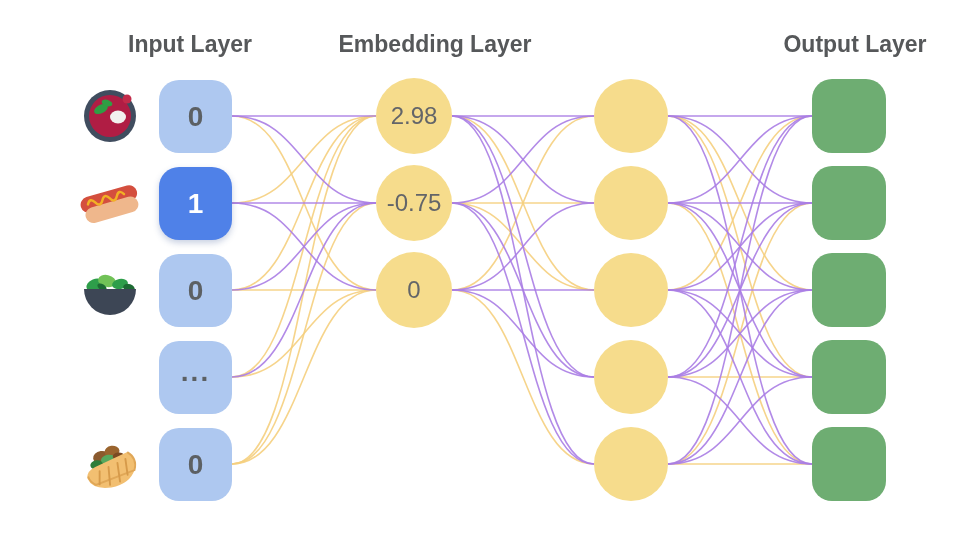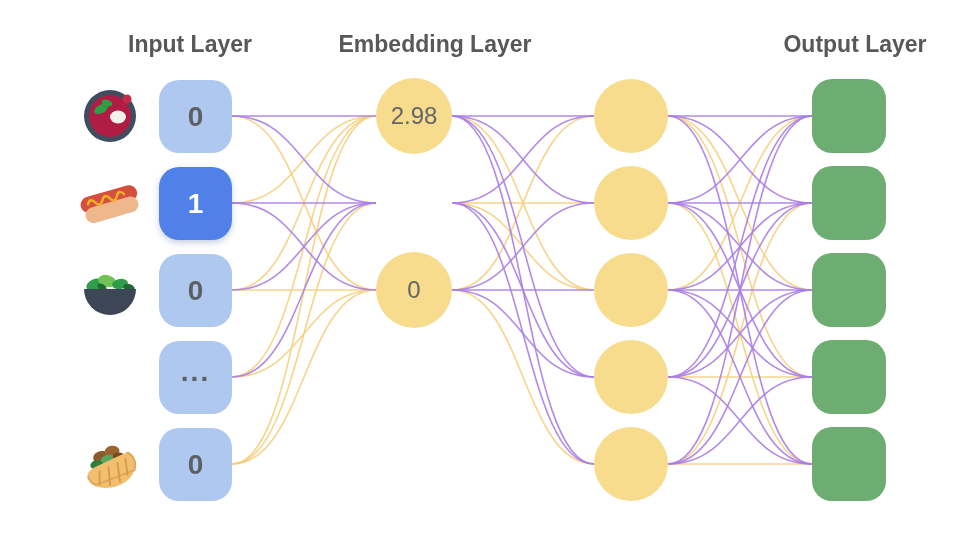--- a/index.html
+++ b/index.html
@@ -162,20 +162,23 @@
   <div class="node input-node" style="top:341px">
       <span class="dots">...</span>
     </div>
   <div class="node input-node" style="top:428px">
       <span>0</span>
     </div>
 
   <div class="node embed-node" style="top:78px">
       <span>2.98</span>
     </div>
+  <div class="node embed-node" style="top:165px">
+      <span>-0.75</span>
+    </div>
   <div class="node embed-node" style="top:252px">
       <span>0</span>
     </div>
 
   <div class="node hidden-node" style="top:79px"></div>
   <div class="node hidden-node" style="top:166px"></div>
   <div class="node hidden-node" style="top:253px"></div>
   <div class="node hidden-node" style="top:340px"></div>
   <div class="node hidden-node" style="top:427px"></div>
 

